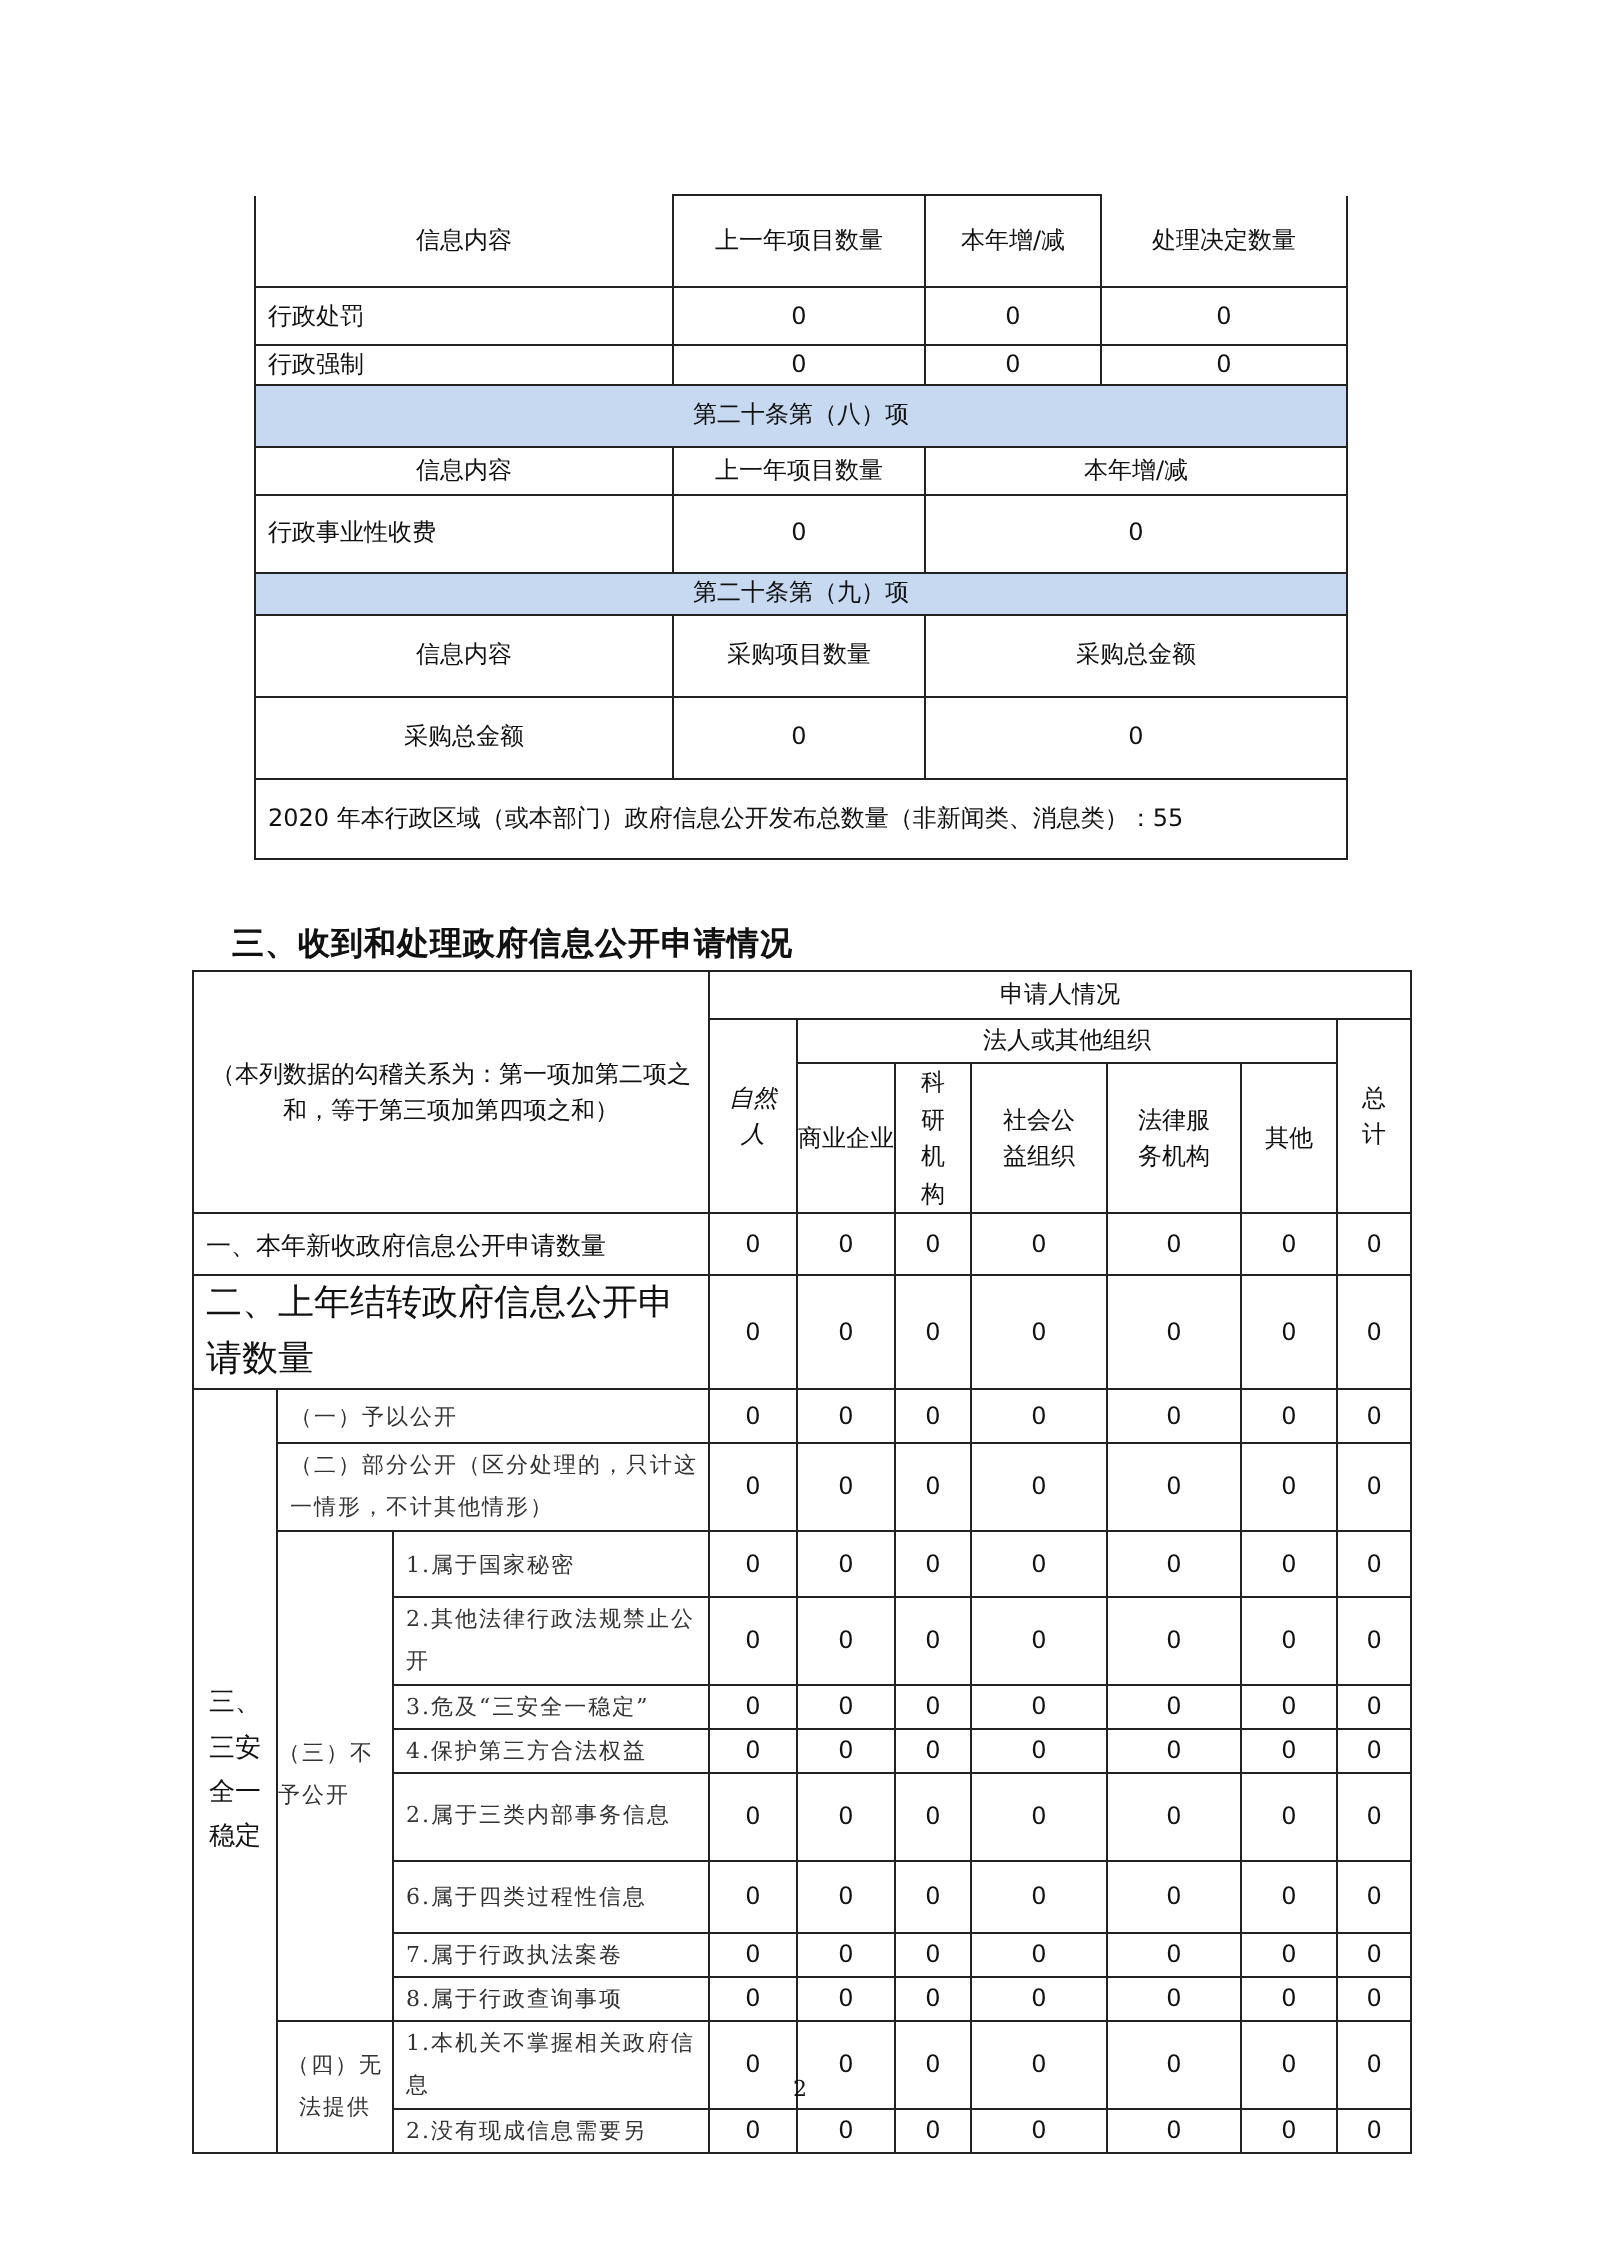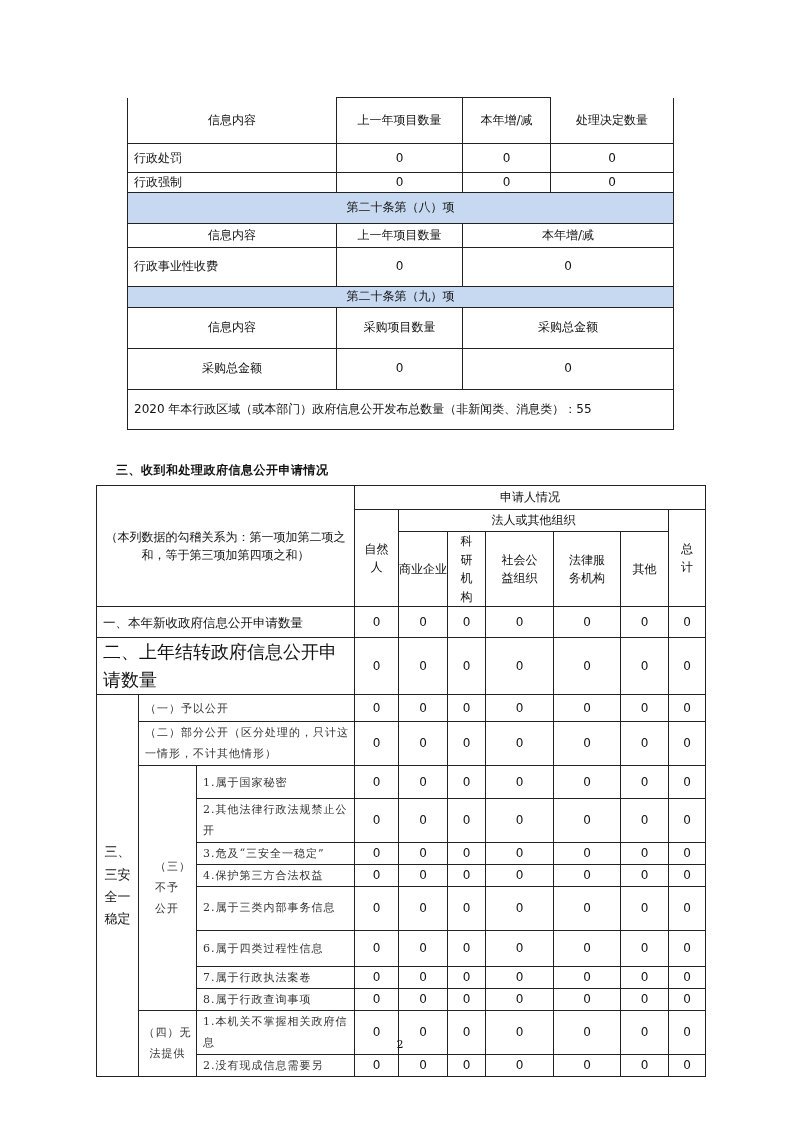--- a/index.html
+++ b/index.html
@@ -7,21 +7,21 @@
          font-family: "DejaVu Sans", sans-serif; color: #111; }
   .abs { position: absolute; }
   table { border-collapse: collapse; position: absolute; table-layout: fixed; }
   td { border: 1.3px solid #222; padding: 0; text-align: center; vertical-align: middle;
        font-size: 12px; line-height: 1.55; overflow: hidden; }
   .left { text-align: left; padding-left: 6px; }
   .band { background: #c6d9f1; }
   #t1 { left: 127px; top: 97px; width: 546px; }
   #t1 tr.first td { border-top: none; }
   .serif { font-family: "DejaVu Serif", serif; font-size: 11px; color: #333; letter-spacing: 1px; }
-  #section-title { left: 116px; top: 462px; font-size: 12px; font-weight: bold; letter-spacing: 0.5px; }
+  #section-title { left: 116px; top: 462px; font-size: 16px; font-weight: bold; letter-spacing: 0.5px; }
   #t2 { left: 96px; top: 485px; width: 609px; }
   #page-number { left: 0; width: 800px; top: 1038px; text-align: center; font-size: 11px; font-family: "DejaVu Serif", serif; }
 </style>
 </head>
 <body>
 
 <table id="t1">
   <colgroup>
     <col style="width:209px">
       <col style="width:126px">
@@ -93,21 +93,21 @@
     <col style="width:67px">
       <col style="width:48px">
       <col style="width:37px">
   </colgroup>
   <tbody>
       <tr style="height:24px">
     <td colspan="3" rowspan="3" style="padding:0 4px;">（本列数据的勾稽关系为：第一项加第二项之和，等于第三项加第四项之和）</td>
     <td colspan="7">申请人情况</td>
   </tr>
   <tr style="height:22px">
-    <td rowspan="2" style="padding:0 8px;">自然人</td>
+    <td rowspan="2" style="padding:0 8px;font-style:italic;">自然人</td>
     <td colspan="5">法人或其他组织</td>
     <td rowspan="2" style="padding:0 10px;">总计</td>
   </tr>
   <tr style="height:44px">
     <td style="padding:0 0;">商业企业</td>
     <td style="padding:0 8px;">科研机构</td>
     <td style="padding:0 10px;">社会公益组织</td>
     <td style="padding:0 10px;">法律服务机构</td>
     <td>其他</td>
   </tr>
@@ -146,21 +146,21 @@
     <td colspan="2" class="left serif" style="line-height:1.9">（二）部分公开（区分处理的，只计这一情形，不计其他情形）</td>
     <td>0</td>
     <td>0</td>
     <td>0</td>
     <td>0</td>
     <td>0</td>
     <td>0</td>
     <td>0</td>
   </tr>
   <tr style="height:33px">
-    <td rowspan="8" class="left serif" style="padding:0 16px; line-height:1.9">（三）不予公开</td>
+    <td rowspan="8" class="left serif" style="padding:0 0; line-height:1.9">（三）不予公开</td>
     <td class="left serif">1.属于国家秘密</td>
     <td>0</td>
     <td>0</td>
     <td>0</td>
     <td>0</td>
     <td>0</td>
     <td>0</td>
     <td>0</td>
   </tr>
   <tr style="height:44px">

